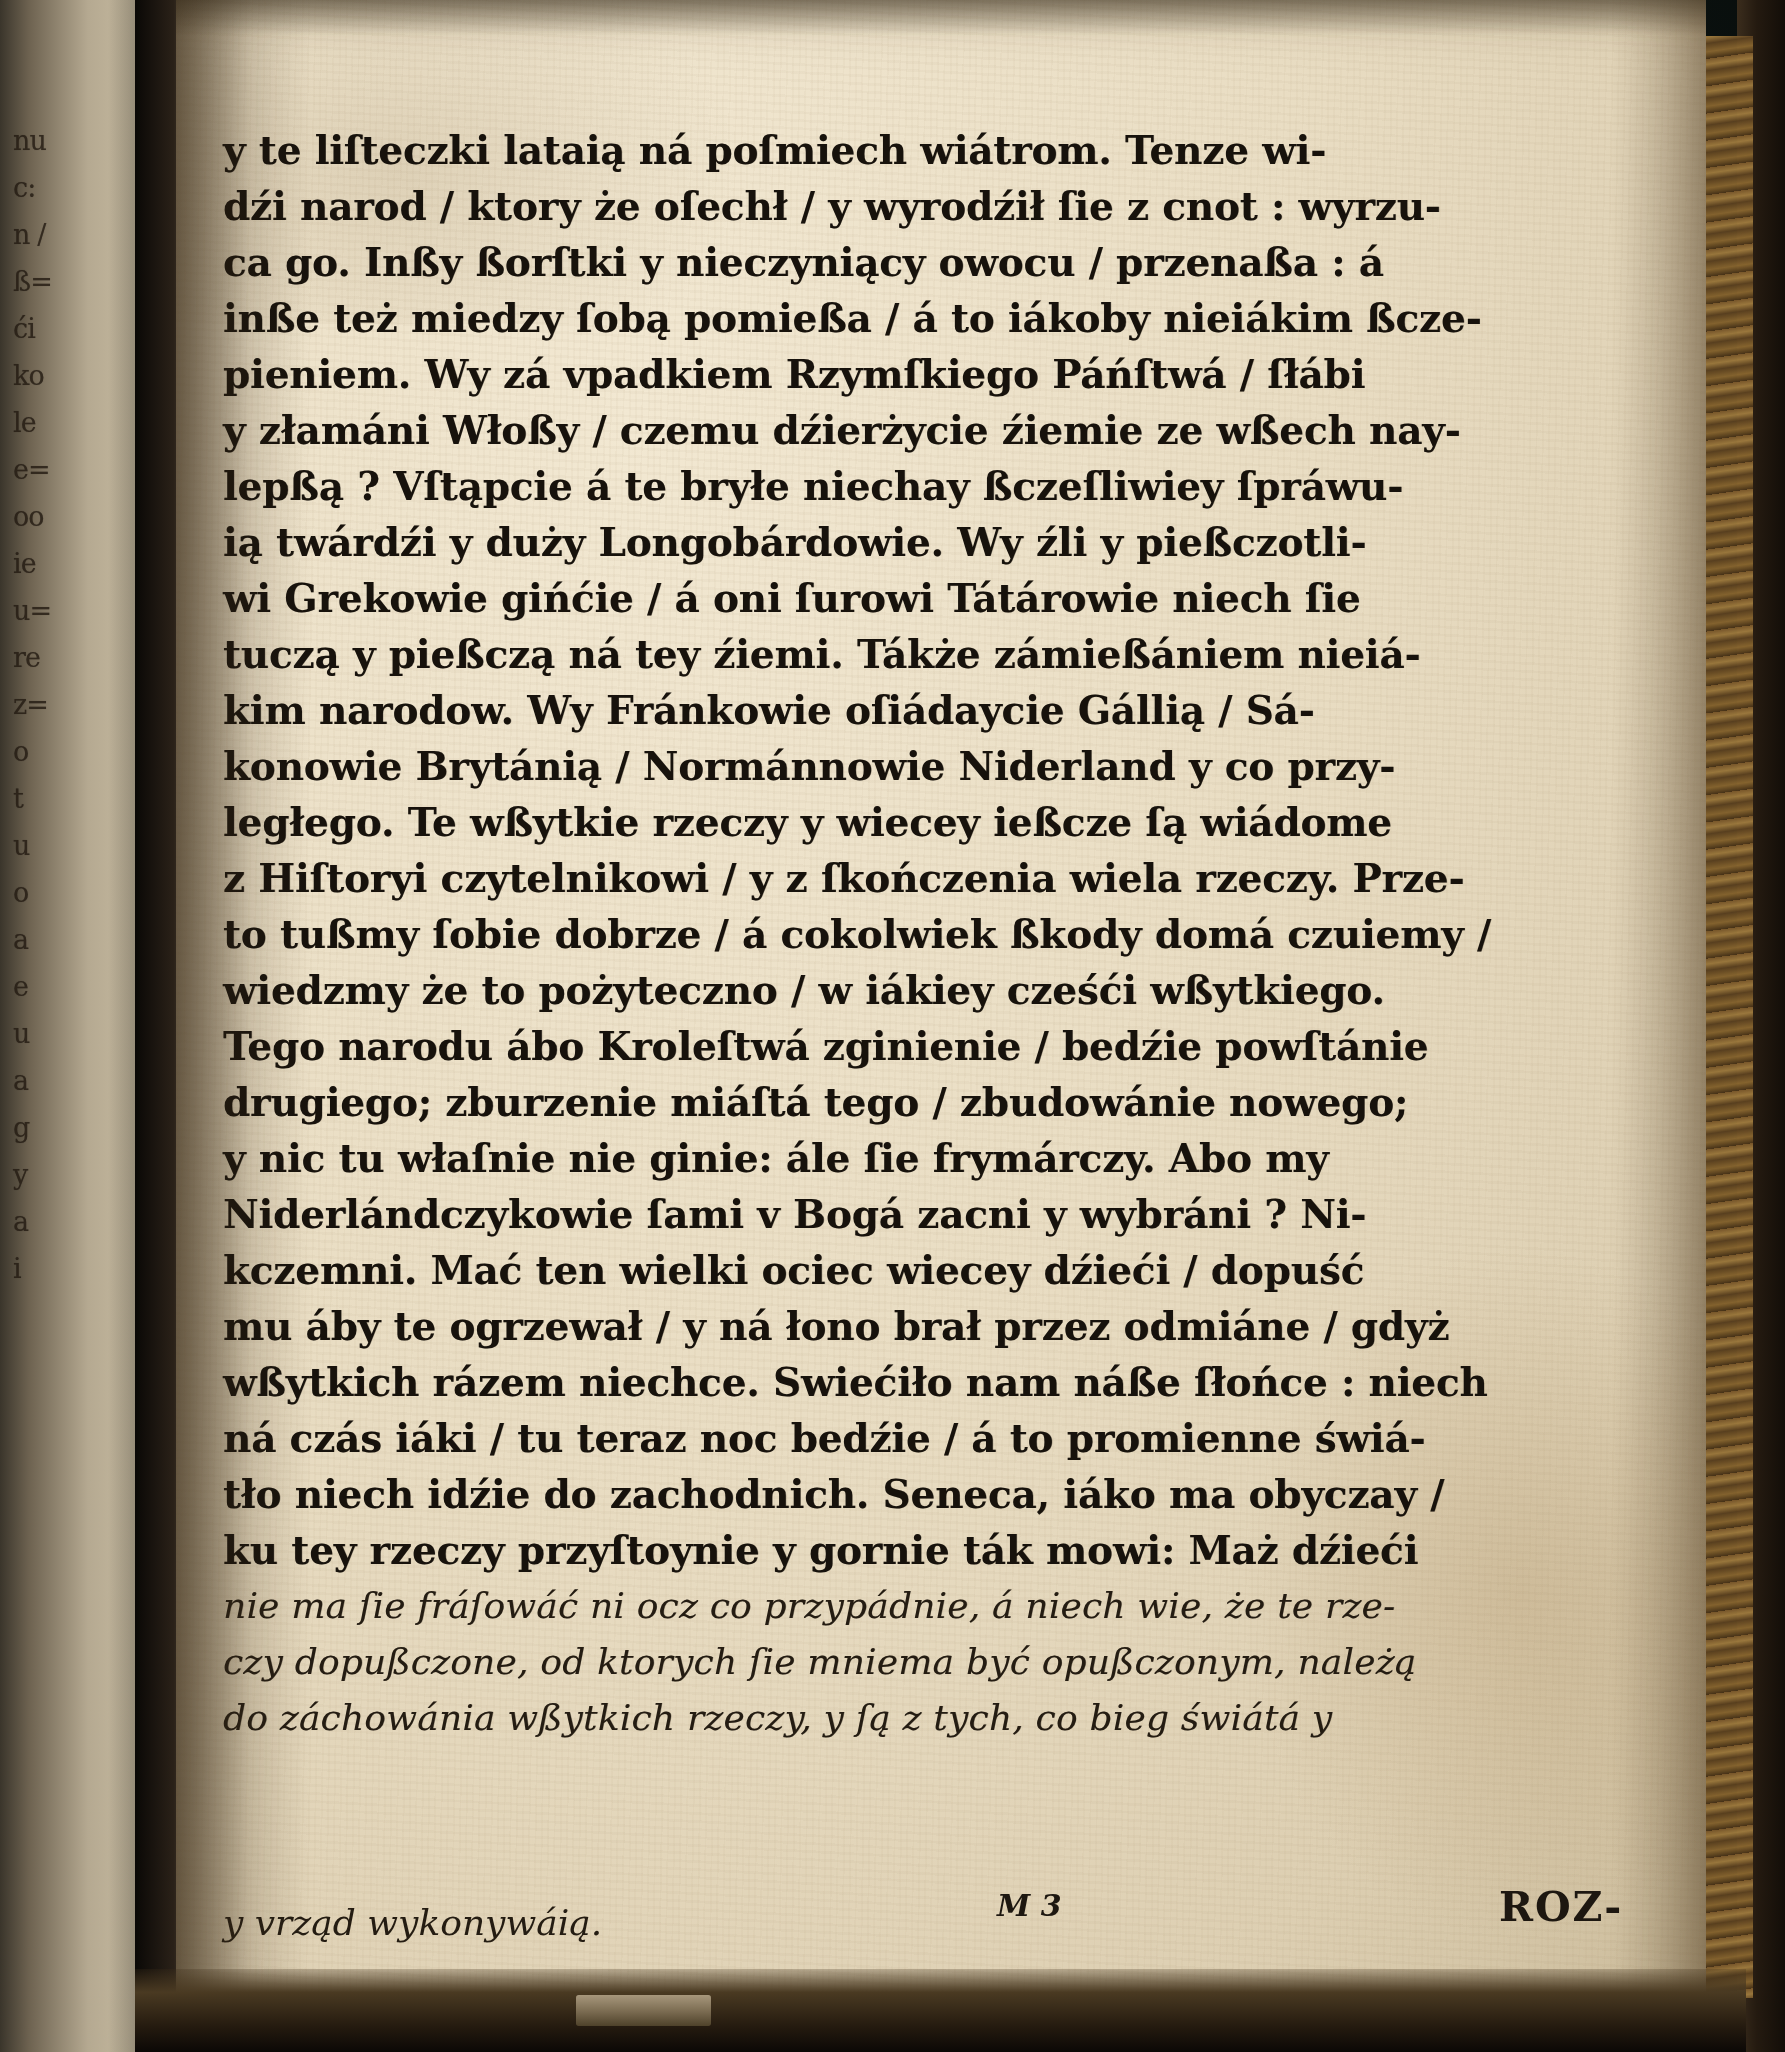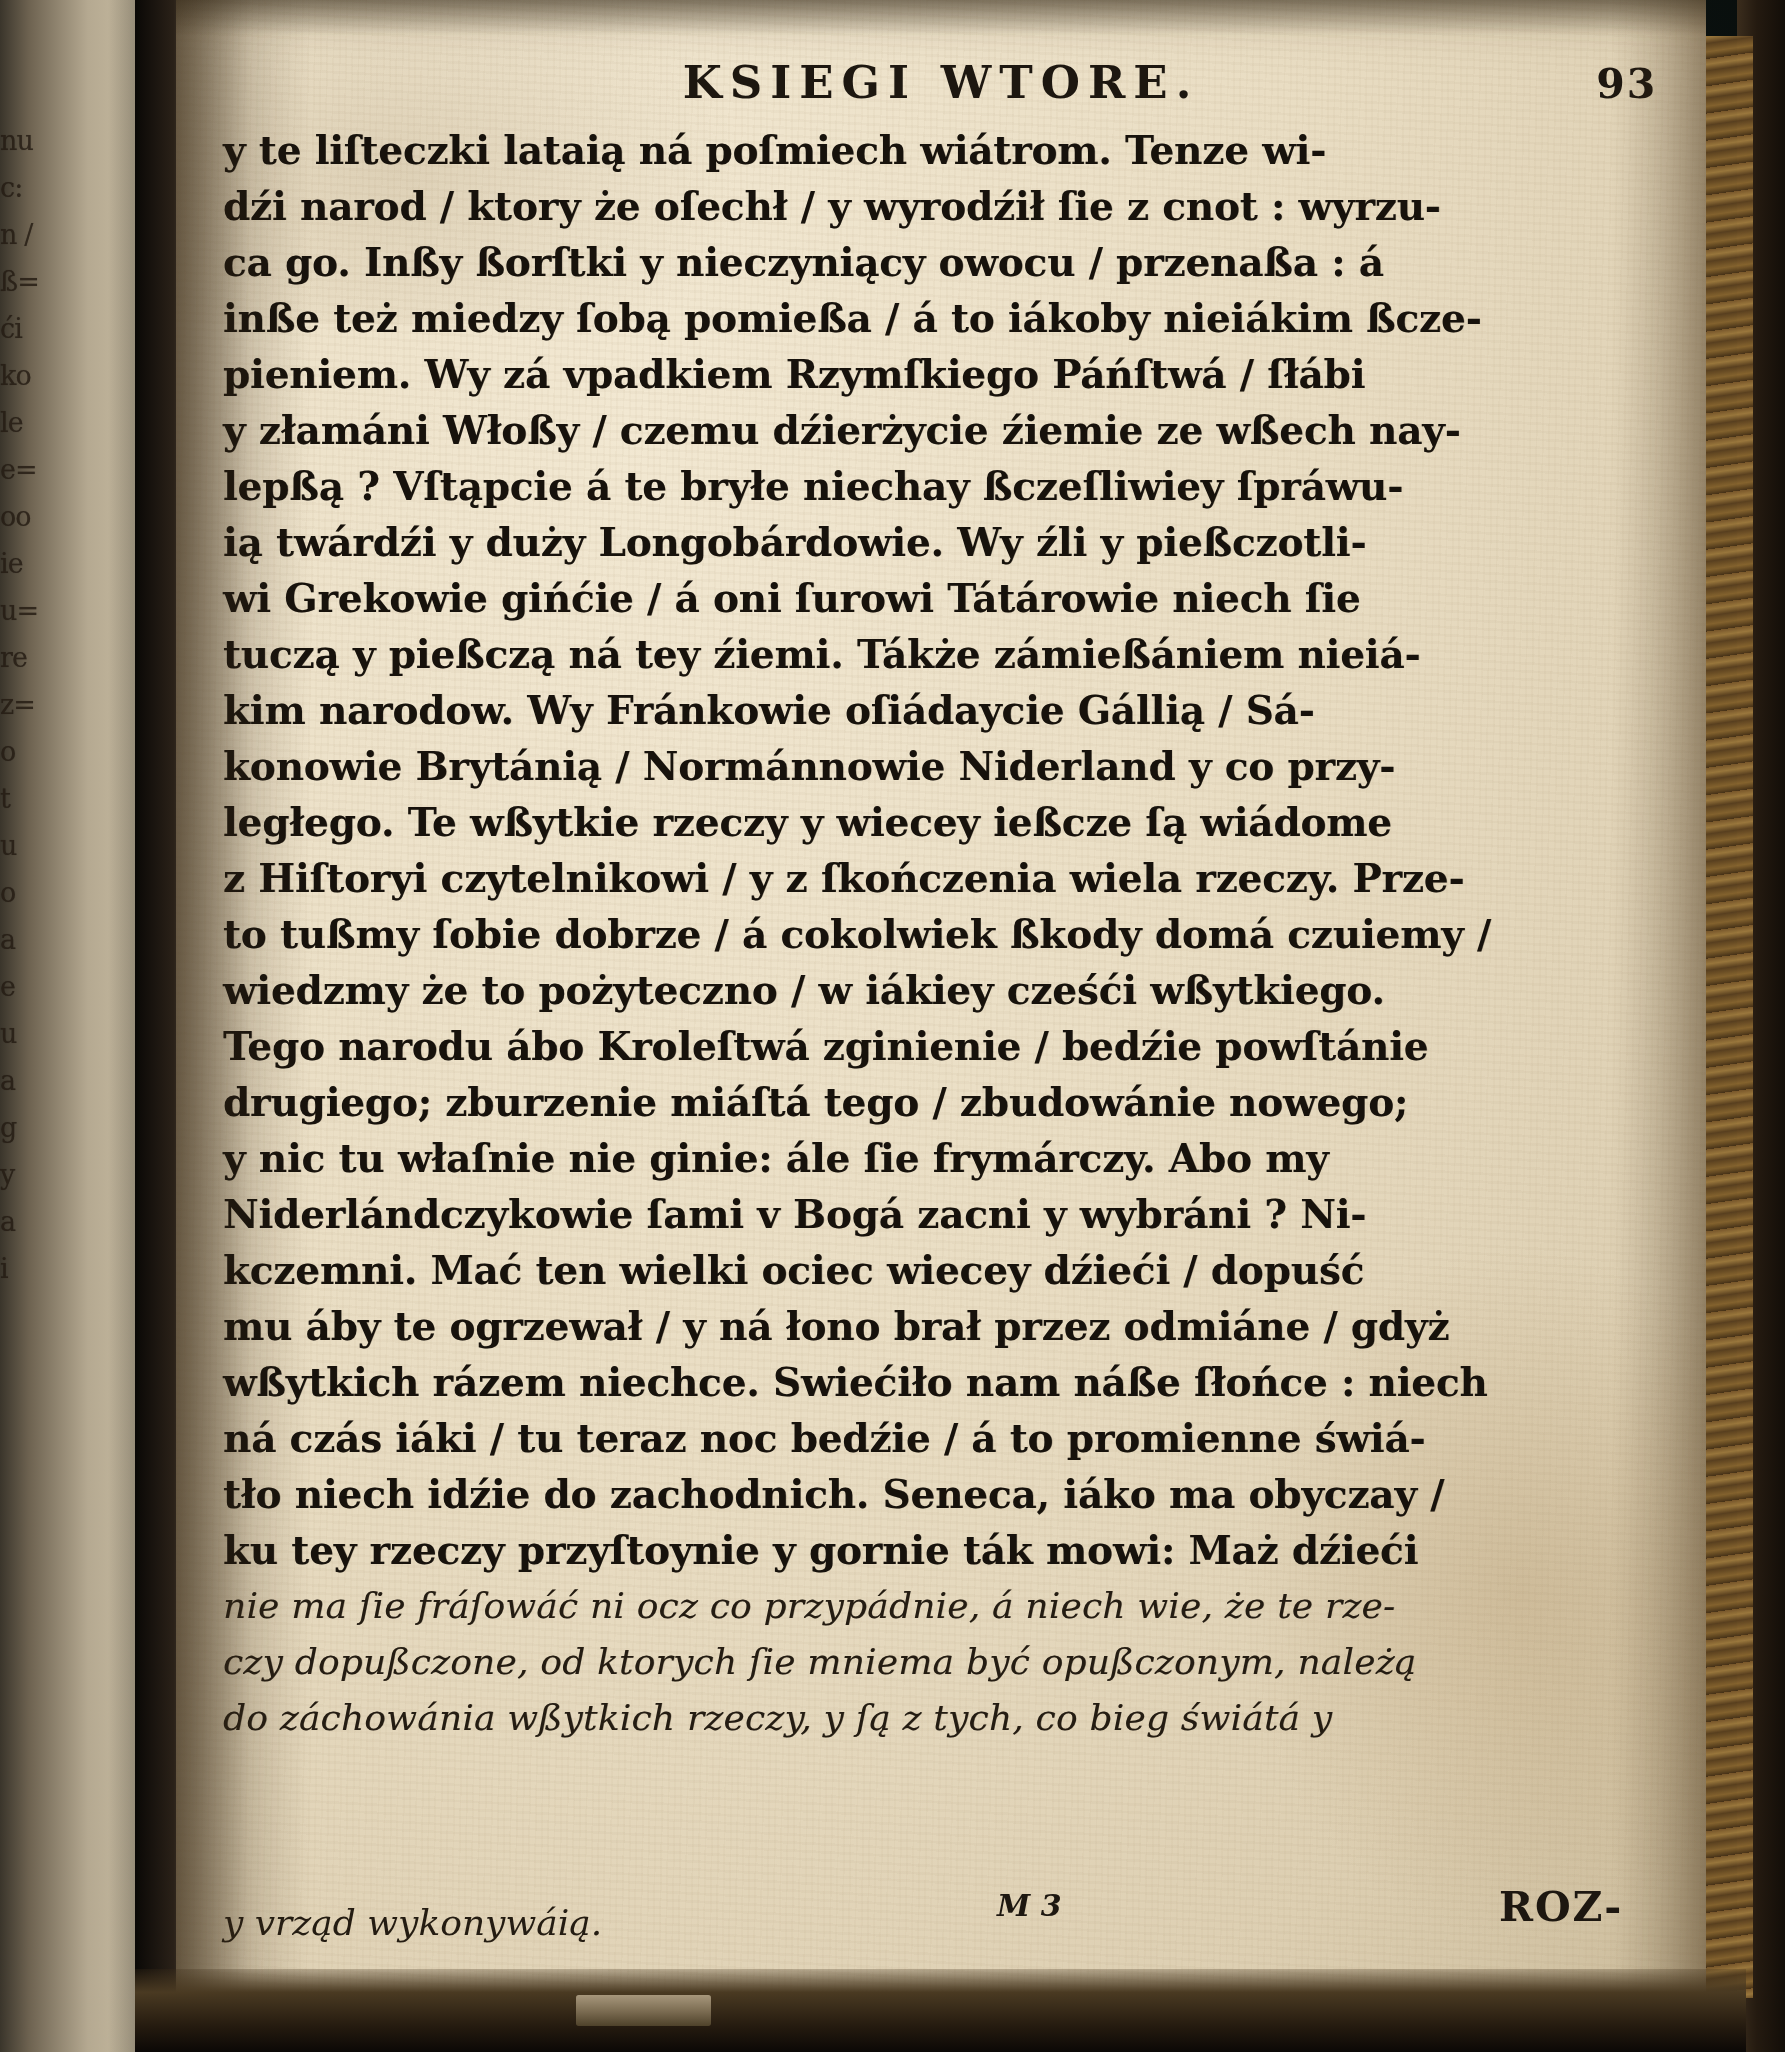--- a/index.html
+++ b/index.html
@@ -49,21 +49,21 @@
     position: absolute;
     top: 0;
     left: 0;
     width: 160px;
     height: 2052px;
     background: linear-gradient(90deg, #3a352b 0%, #6d6250 18%, #b5a991 55%, #cfc3a8 100%);
   }
   .left-page-text {
     position: absolute;
     top: 117px;
-    left: 0;
+    left: 13px;
     width: 99px;
     color: #241b12;
     font-family: "DejaVu Serif", serif;
     font-size: 27px;
     line-height: 47px;
     letter-spacing: -0.9px;
     opacity: .82;
     text-shadow: 0 0 0.9px rgba(0,0,0,.4);
   }
   .left-page-shadow {
@@ -284,24 +284,20 @@
     </div>
 </div>
 <div class="left-page-shadow"></div>
 <div class="gutter"></div>
 
 <div class="page">
   <div class="page-stain-b"></div>
   <div class="page-stain-a"></div>
   <div class="page-grain"></div>
 
-  <div class="header">
-    <div class="head-title">KSIEGI WTORE.</div>
-    <div class="folio">93</div>
-  </div>
 
   <div class="body-block">
     <span class="line">y te liſteczki lataią ná poſmiech wiátrom.     Tenze wi-</span>
     <span class="line">dźi narod / ktory że oſechł / y wyrodźił ſie z cnot : wyrzu-</span>
     <span class="line">ca go.   Inßy ßorſtki y nieczyniący owocu / przenaßa :  á</span>
     <span class="line">inße też miedzy ſobą pomießa / á to iákoby nieiákim ßcze-</span>
     <span class="line">pieniem.     Wy zá vpadkiem Rzymſkiego Páńſtwá / ſłábi</span>
     <span class="line">y złamáni Włoßy / czemu dźierżycie źiemie ze wßech nay-</span>
     <span class="line">lepßą ?  Vſtąpcie á te bryłe niechay ßczeſliwiey ſpráwu-</span>
     <span class="line">ią twárdźi y duży Longobárdowie.   Wy źli y pießczotli-</span>

